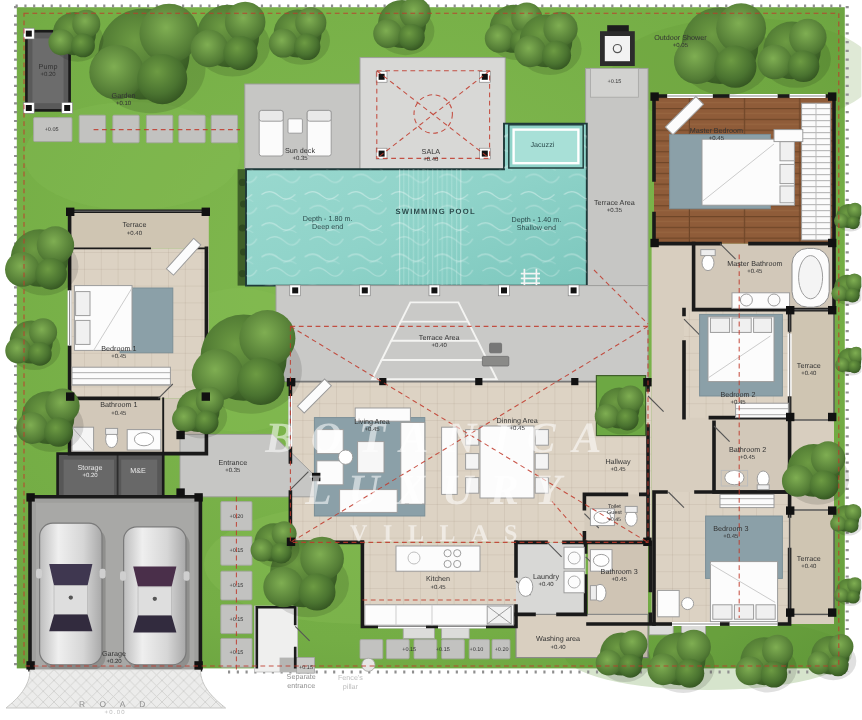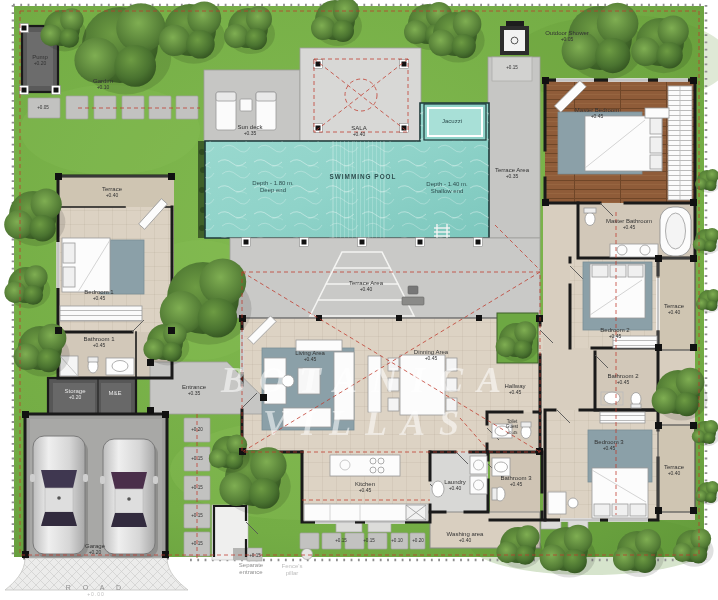--- a/index.html
+++ b/index.html
@@ -558,21 +558,22 @@
   <line x1="495" y1="225" x2="540" y2="270"></line>
   <line x1="460" y1="418" x2="488" y2="450"></line>
   <line x1="616" y1="212" x2="616" y2="515"></line>
   <line x1="197" y1="414" x2="197" y2="560"></line>
   <line x1="78" y1="108" x2="200" y2="108"></line>
 </g>
 </svg>
 
 <div id="watermark">
   <div class="w1">BOTANICA</div>
-  <div class="w2">VILLAS</div>
+  <div class="w2">LUXURY</div>
+  <div class="w3">VILLAS</div>
 </div>
 
 <div class="lbl" style="left:40px;top:60px;">
   <span>Pump</span>
       <span class="lv">+0.20</span>
     </div>
 <div class="lbl" style="left:103px;top:84px;">
   <span>Garden</span>
       <span class="lv">+0.10</span>
     </div>

